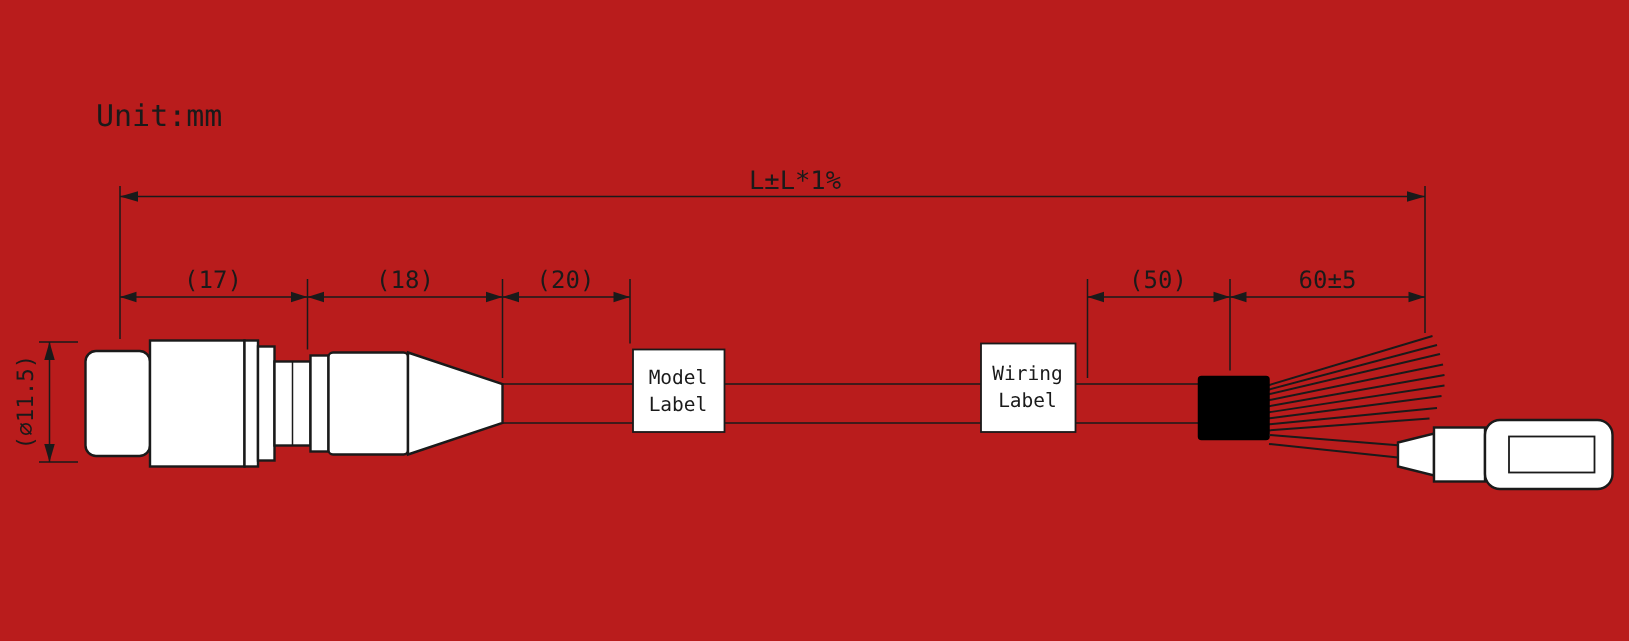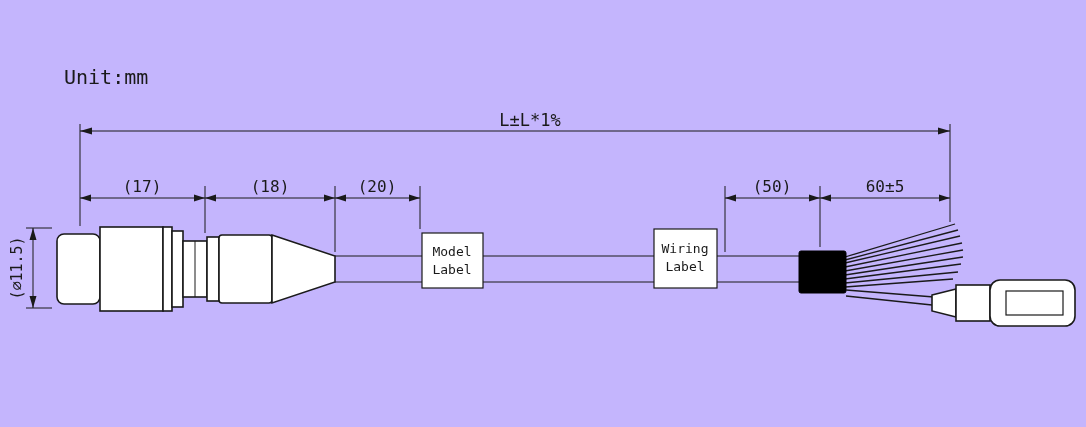--- a/index.html
+++ b/index.html
@@ -4,21 +4,21 @@
 <style>
   html, body {
     margin: 0;
     padding: 0;
     background: #ffffff;
   }
   #stage {
     position: relative;
     width: 1086px;
     height: 427px;
-    background: #c4b5fd;
+    background: #b91c1c;
     overflow: hidden;
   }
   svg { position: absolute; left: 0; top: 0; }
   text {
     font-family: "DejaVu Sans Mono", "Liberation Mono", monospace;
     fill: #1a1a1a;
   }
   .t-unit { font-size: 20px; }
   .t-dim  { font-size: 16px; }
   .t-ovr  { font-size: 17px; }

